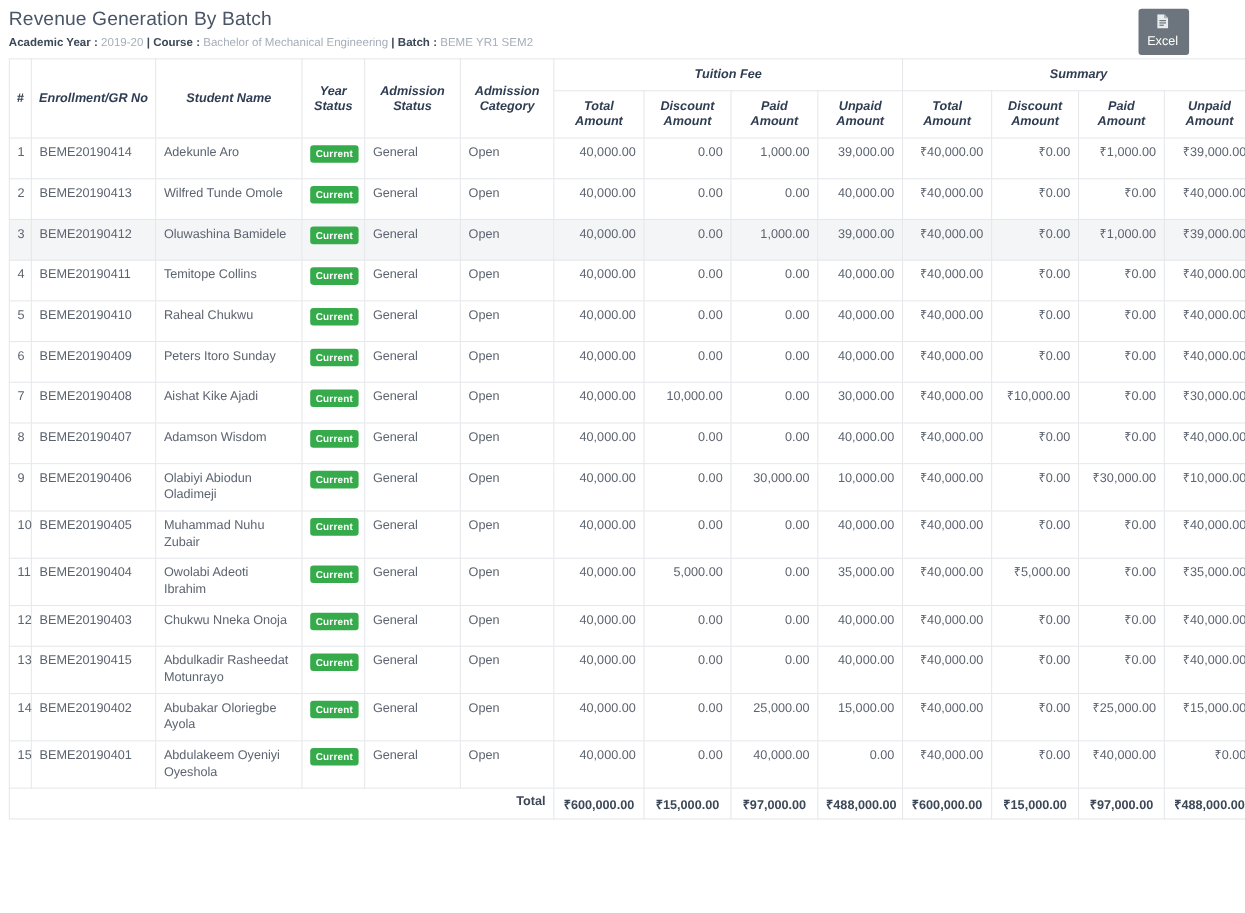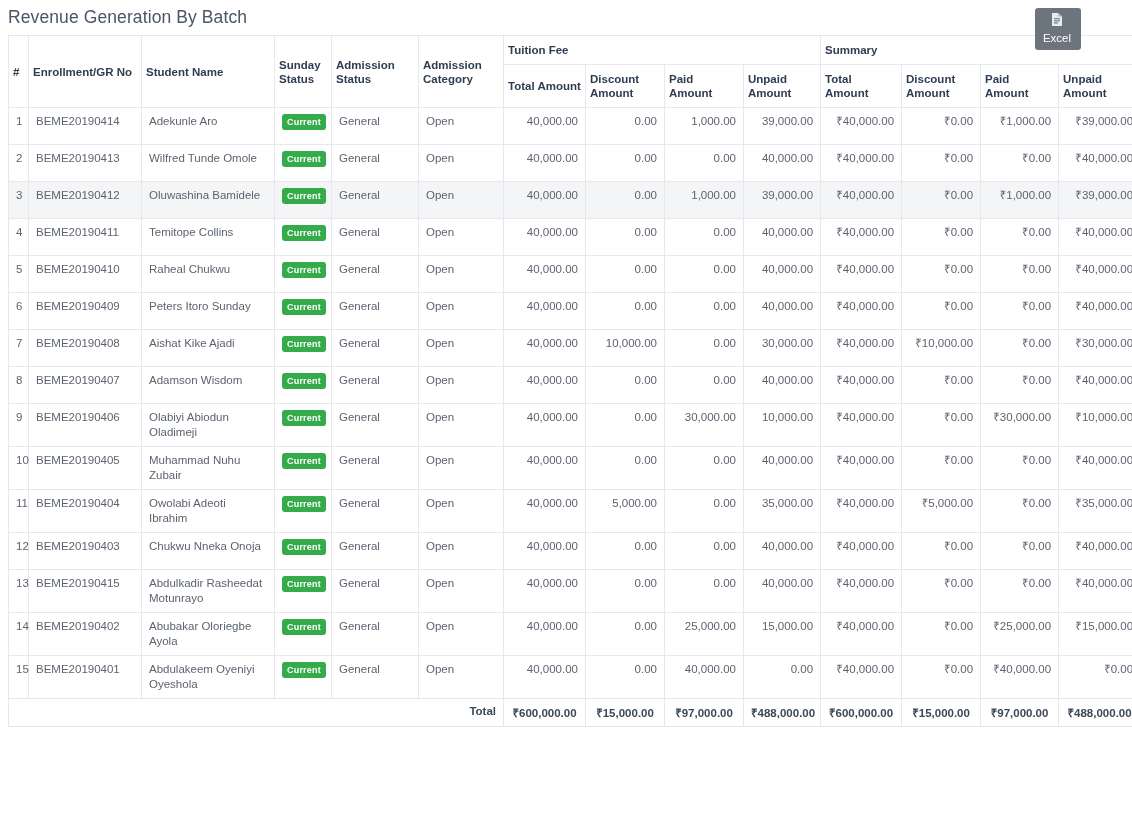--- a/index.html
+++ b/index.html
@@ -90,27 +90,28 @@
     table-layout: fixed;
     font-size: 11.5px;
   }
   table.report th,
   table.report td {
     border: 1px solid #e6e8ec;
     padding: 6px 7px;
     vertical-align: top;
   }
   table.report thead th {
-    text-align: left;
+    text-align: center;
     vertical-align: middle;
     font-weight: bold;
     color: #2f3d52;
     font-size: 11.5px;
     line-height: 14px;
     padding: 7px 4px;
+    font-style: italic;
   }
   table.report tbody td {
     color: #5c6470;
     font-size: 11.5px;
     line-height: 15px;
     height: 24px;
   }
   tbody tr.row-hover td {
     background: #f4f5f6;
   }
@@ -159,20 +160,27 @@
   col.w-sum4     { width: 82px; }
 </style>
 </head>
 <body>
 
 <div class="page">
 
   <div class="report-header">
     <h1 class="report-title">Revenue Generation By Batch</h1>
 
+    <div class="report-subtitle">
+      <span class="lbl">Academic Year</span><span class="sep"> : </span><span class="val">2019-20</span>
+      <span class="sep">|</span>
+      <span class="lbl">Course</span><span class="sep"> : </span><span class="val">Bachelor of Mechanical Engineering</span>
+      <span class="sep">|</span>
+      <span class="lbl">Batch</span><span class="sep"> : </span><span class="val">BEME YR1 SEM2</span>
+    </div>
 
     <button class="excel-btn">
       <span class="doc-icon">
         <svg width="10" height="13" viewBox="0 0 10 13" xmlns="http://www.w3.org/2000/svg">
           <path d="M0 0 H6.2 L10 3.6 V13 H0 Z" fill="#e9ecef"></path>
           <path d="M6.2 0 L10 3.6 H6.2 Z" fill="#adb5bd"></path>
           <rect x="2" y="5.2" width="6" height="1.1" fill="#6c757d"></rect>
           <rect x="2" y="7.3" width="6" height="1.1" fill="#6c757d"></rect>
           <rect x="2" y="9.4" width="4" height="1.1" fill="#6c757d"></rect>
         </svg>
@@ -197,21 +205,21 @@
         <col class="w-sum">
           <col class="w-sum2">
           <col class="w-sum3">
           <col class="w-sum4">
       </colgroup>
       <thead>
         <tr>
           <th rowspan="2">#</th>
           <th rowspan="2">Enrollment/GR No</th>
           <th rowspan="2">Student Name</th>
-          <th rowspan="2">Sunday Status</th>
+          <th rowspan="2">Year Status</th>
           <th rowspan="2">Admission Status</th>
           <th rowspan="2">Admission Category</th>
           <th colspan="4">Tuition Fee</th>
           <th colspan="4">Summary</th>
         </tr>
         <tr>
           <th>Total Amount</th>
           <th>Discount Amount</th>
           <th>Paid Amount</th>
           <th>Unpaid Amount</th>

